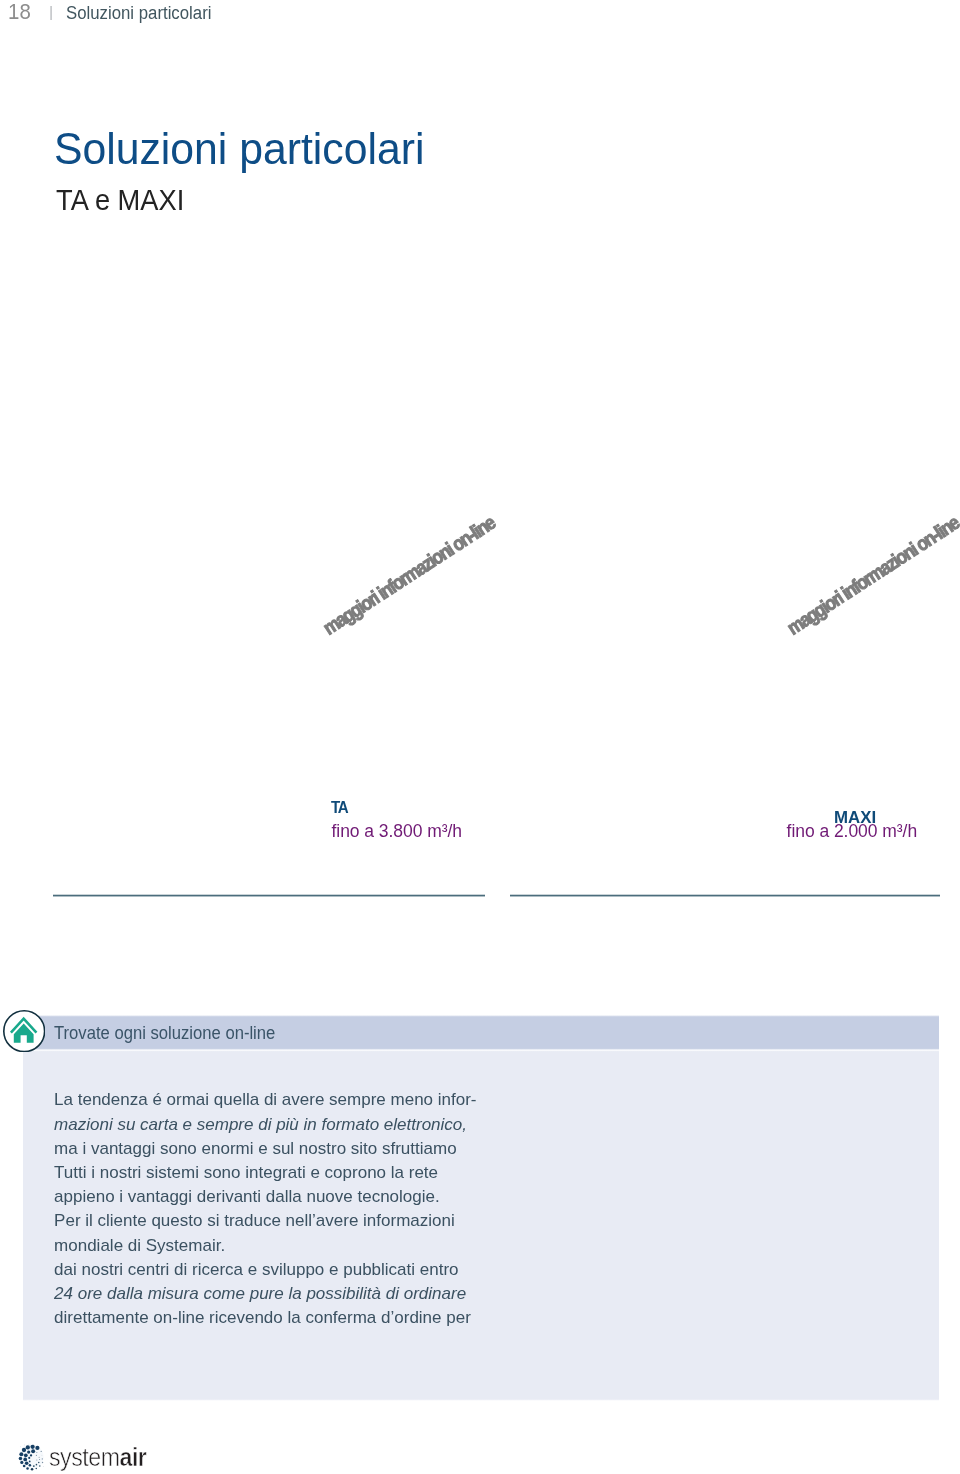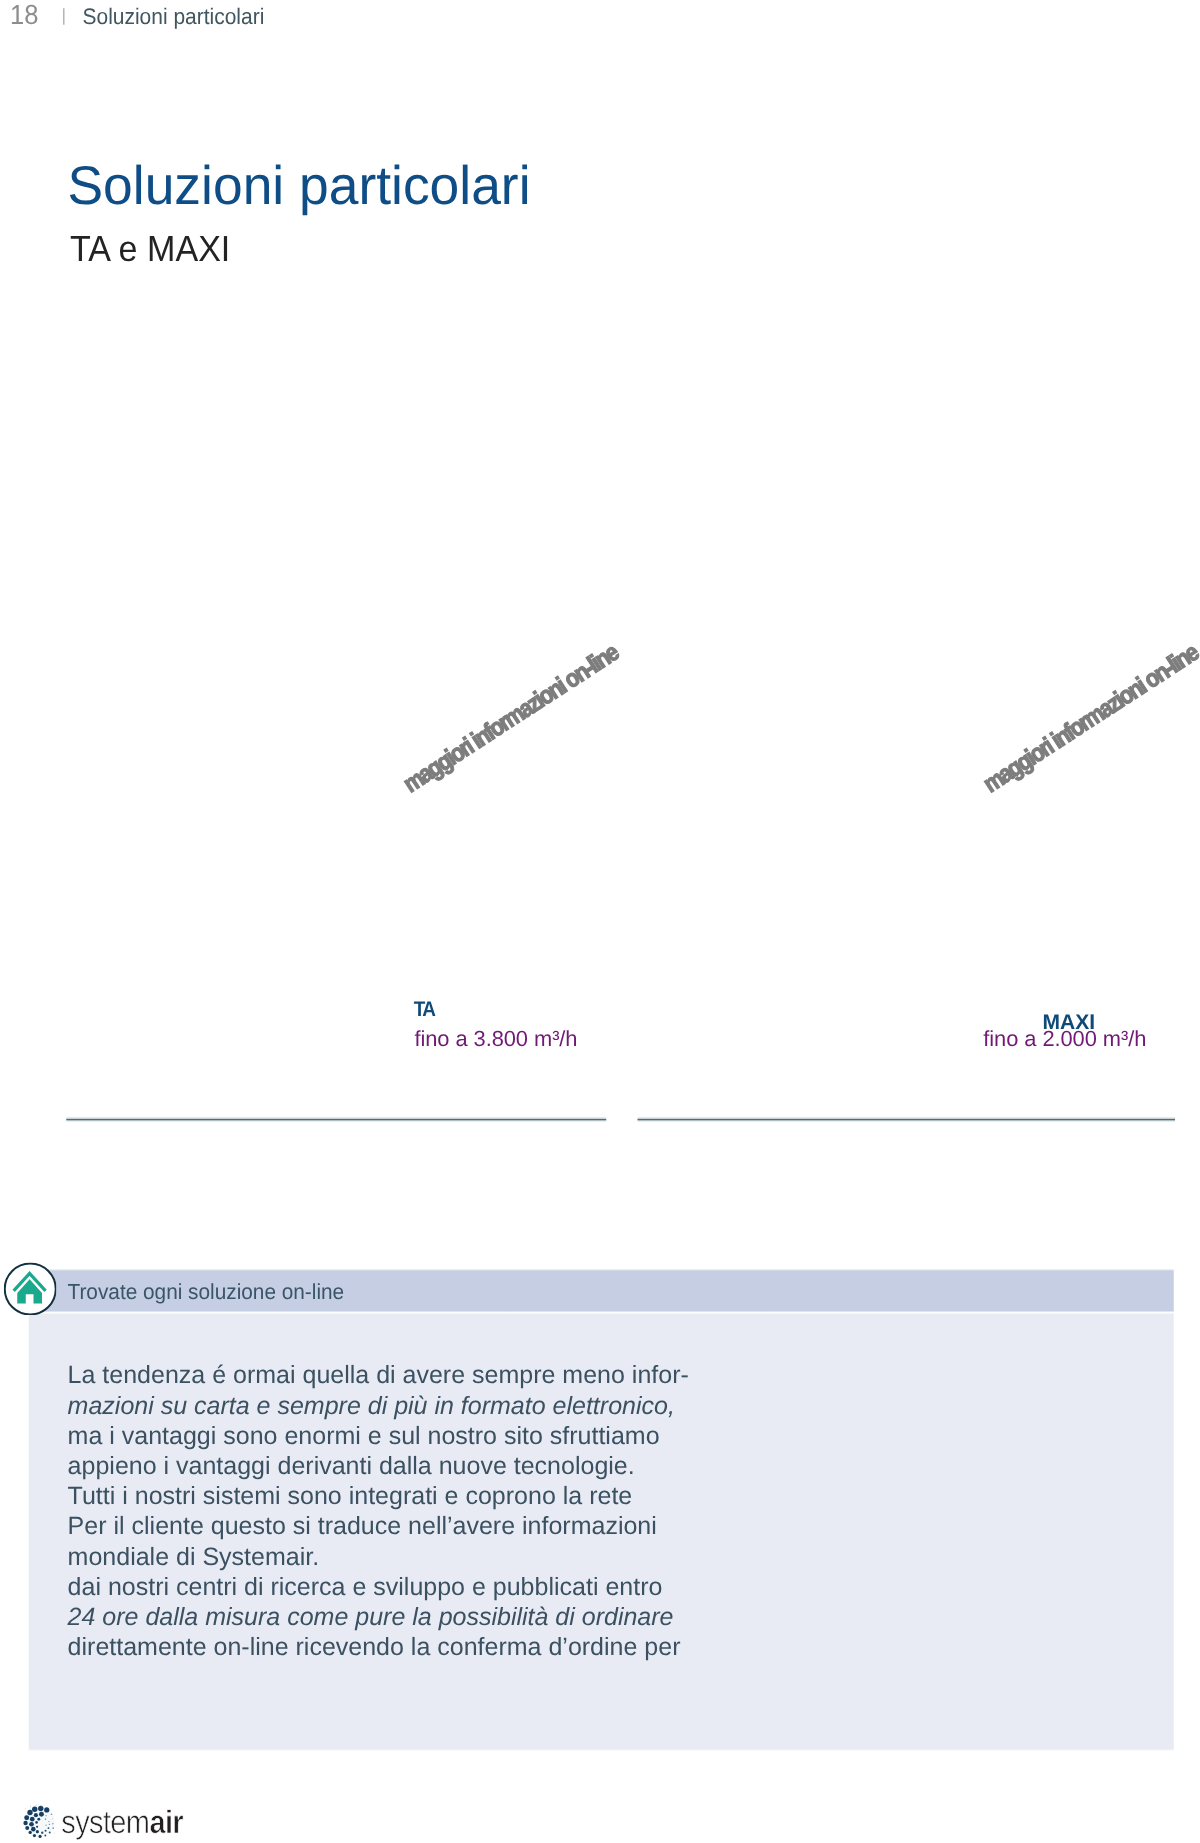--- a/index.html
+++ b/index.html
@@ -28,21 +28,21 @@
   #p1name{left:785.9px;top:809px;transform:scaleX(0.99);margin-left:48px;}
   #p1flow{left:786.6px;top:822.5px;}
   .rule{position:absolute;height:3px;background:linear-gradient(to bottom,rgba(75,109,124,0.30) 0,rgba(75,109,124,0.30) 1px,rgba(75,109,124,1) 1px,rgba(75,109,124,1) 2px,rgba(75,109,124,0.45) 2px,rgba(75,109,124,0.45) 3px);}
   #rule0{left:53px;top:894px;width:431.5px;}
   #rule1{left:510px;top:894px;width:429.6px;}
   
   #band{position:absolute;left:23.5px;top:1014.5px;width:915.5px;height:35.2px;background:linear-gradient(to bottom,rgba(197,206,227,0) 0px,rgba(197,206,227,1) 1.8px,rgba(197,206,227,1) 33.4px,rgba(197,206,227,0) 35.2px);}
   #panel{position:absolute;left:23px;top:1050.2px;width:916px;height:350.8px;background:linear-gradient(to bottom,rgba(232,235,244,0) 0px,rgba(232,235,244,1) 1.6px,rgba(232,235,244,1) 349.2px,rgba(232,235,244,0) 350.8px);}
   #bandtext{font-size:17.45px;color:#3a5468;left:53.9px;top:1025.3px;transform:scaleX(0.954);}
   #homeicon{position:absolute;left:3.4px;top:1010.3px;width:42px;height:42px;}
-  #bodytext{position:absolute;left:54.1px;top:1088.3px;font-size:20px;line-height:24.2px;color:#3b5161;}
+  #bodytext{position:absolute;left:54.1px;top:1088.3px;font-size:17px;line-height:24.2px;color:#3b5161;}
   
   #logomark{position:absolute;left:17px;top:1442px;width:28px;height:30px;}
   #logotext{position:absolute;left:48.9px;top:1444.22px;font-size:26px;line-height:1;color:#231f20;letter-spacing:-0.55px;white-space:pre;transform-origin:0 0;transform:scaleX(0.892);-webkit-text-stroke:0.55px #ffffff;}
   #logotext b{font-weight:bold;}
 </style>
 </head>
 <body>
 
 <div id="page">
 
@@ -71,22 +71,22 @@
   <svg id="homeicon" viewBox="0 0 42 42">
     <circle cx="21.2" cy="21.2" r="20.4" fill="#ffffff" stroke="#12303f" stroke-width="1.6"></circle>
     <path d="M7.91 22.65 L20.67 8.74 L33.43 22.65" fill="none" stroke="#19a98c" stroke-width="2.6" stroke-linecap="butt" stroke-linejoin="miter"></path>
     <path d="M20.70 13.39 L30.60 24.37 L30.60 32.74 L23.80 32.74 L23.80 25.30 L17.60 25.30 L17.60 32.74 L10.80 32.74 L10.80 24.37 Z" fill="#19a98c"></path>
   </svg>
 
   <div id="bodytext">
       <div style="white-space: pre;">La tendenza é ormai quella di avere sempre meno infor-</div>
       <div style="white-space: pre; font-style: italic;">mazioni su carta e sempre di più in formato elettronico,</div>
       <div style="white-space: pre;">ma i vantaggi sono enormi e sul nostro sito sfruttiamo</div>
+      <div style="white-space: pre;">Tutti i nostri sistemi sono integrati e coprono la rete</div>
       <div style="white-space: pre;">appieno i vantaggi derivanti dalla nuove tecnologie.</div>
-      <div style="white-space: pre;">Tutti i nostri sistemi sono integrati e coprono la rete</div>
       <div style="white-space: pre;">Per il cliente questo si traduce nell’avere informazioni</div>
       <div style="white-space: pre;">mondiale di Systemair.</div>
       <div style="white-space: pre;">dai nostri centri di ricerca e sviluppo e pubblicati entro</div>
       <div style="white-space: pre; font-style: italic;">24 ore dalla misura come pure la possibilità di ordinare</div>
       <div style="white-space: pre;">direttamente on-line ricevendo la conferma d’ordine per</div>
     </div>
 
   <svg id="logomark" viewBox="0 0 28 30">
       <g>
         <circle cx="14.2" cy="15.0" r="12.4" fill="#eef4fa" opacity="0.55"></circle>

